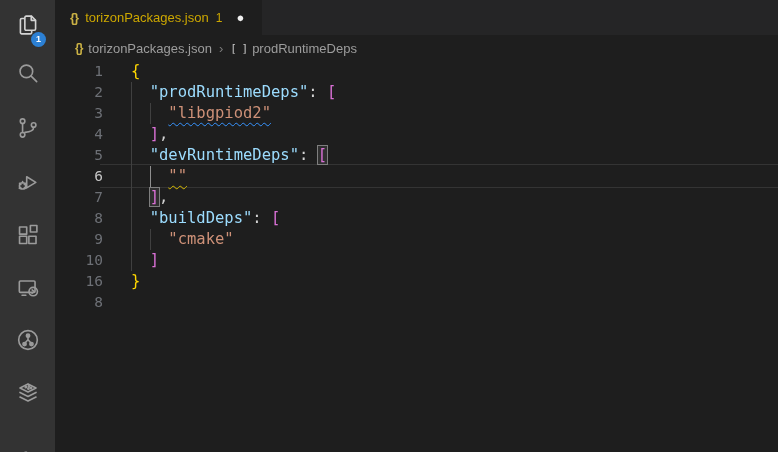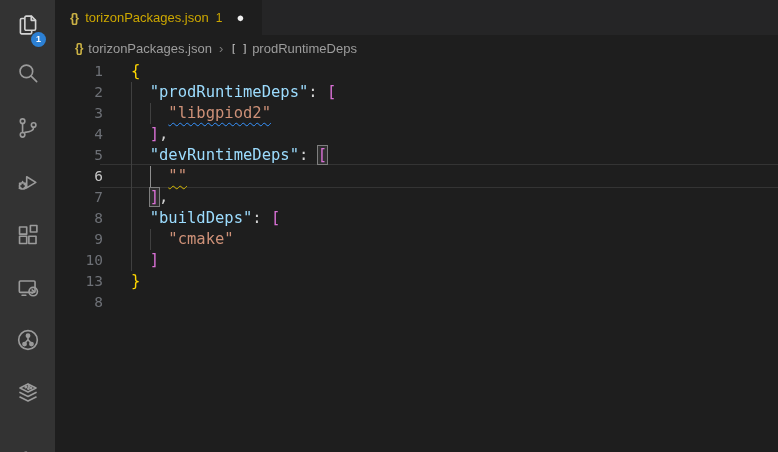--- a/index.html
+++ b/index.html
@@ -118,21 +118,21 @@
         </div>
         <div class="code-line">
           <span class="gutter">9</span>
           <span class="line-content"><span class="tok-punct">    </span><span class="tok-str">"cmake"</span></span>
         </div>
         <div class="code-line">
           <span class="gutter">10</span>
           <span class="line-content"><span class="tok-punct">  </span><span class="tok-bracket">]</span></span>
         </div>
         <div class="code-line">
-          <span class="gutter">13</span>
+          <span class="gutter">16</span>
           <span class="line-content"><span class="tok-brace">}</span></span>
         </div>
         <div class="code-line">
           <span class="gutter">8</span>
           <span class="line-content"></span>
         </div>
       </div>
   </div>
 
   <div class="activity-bar">

